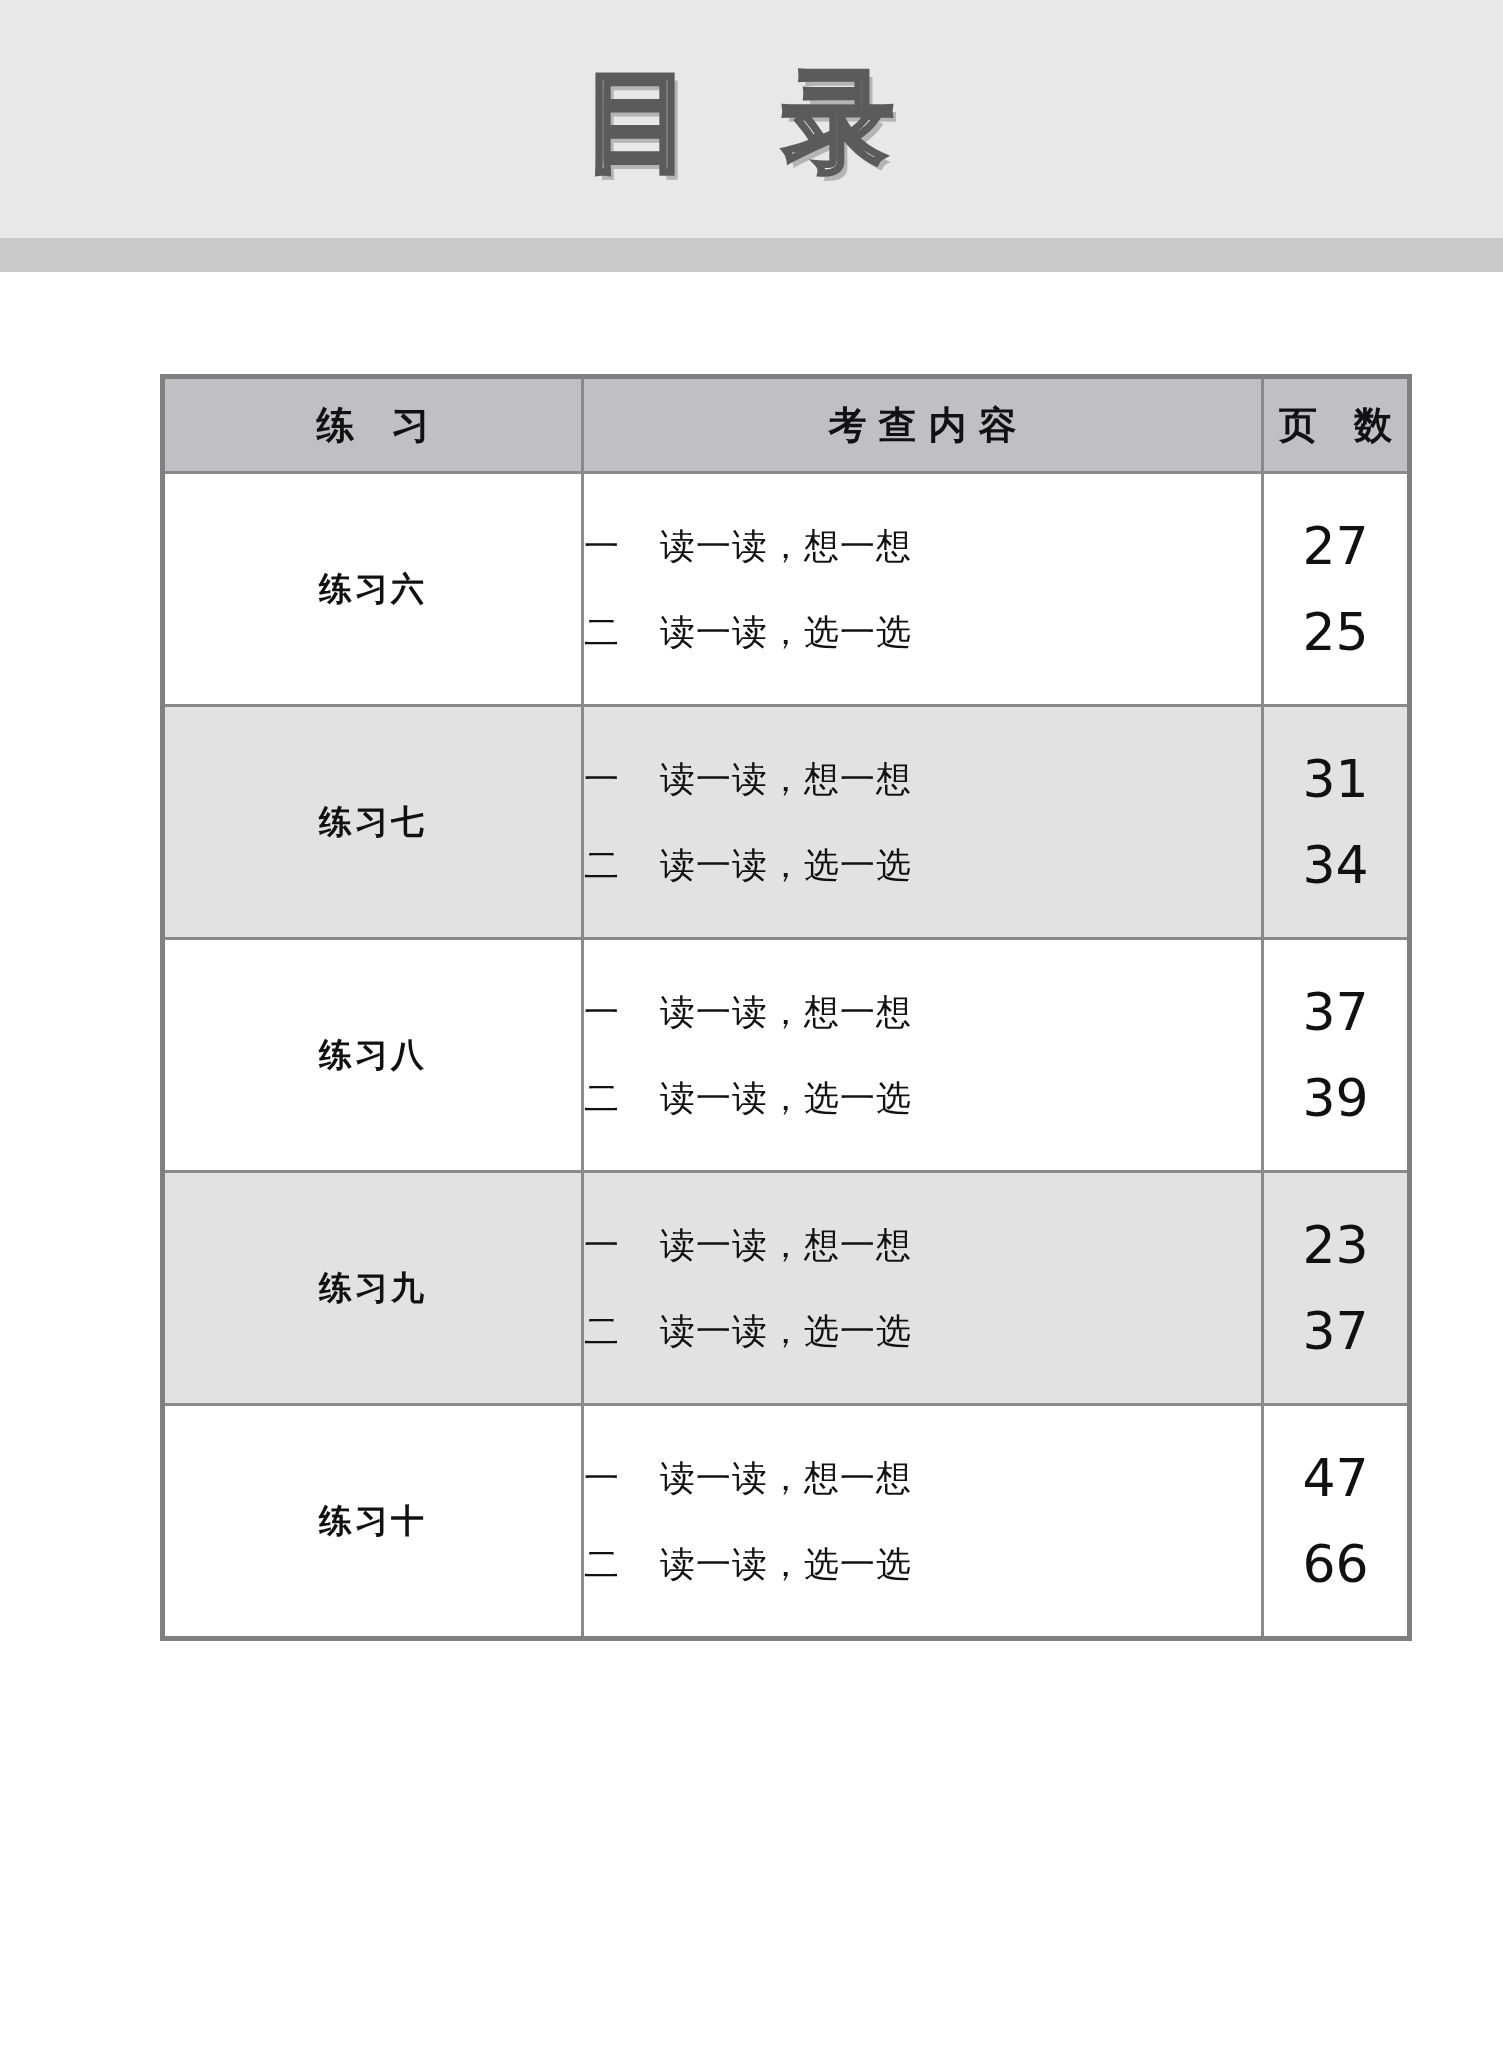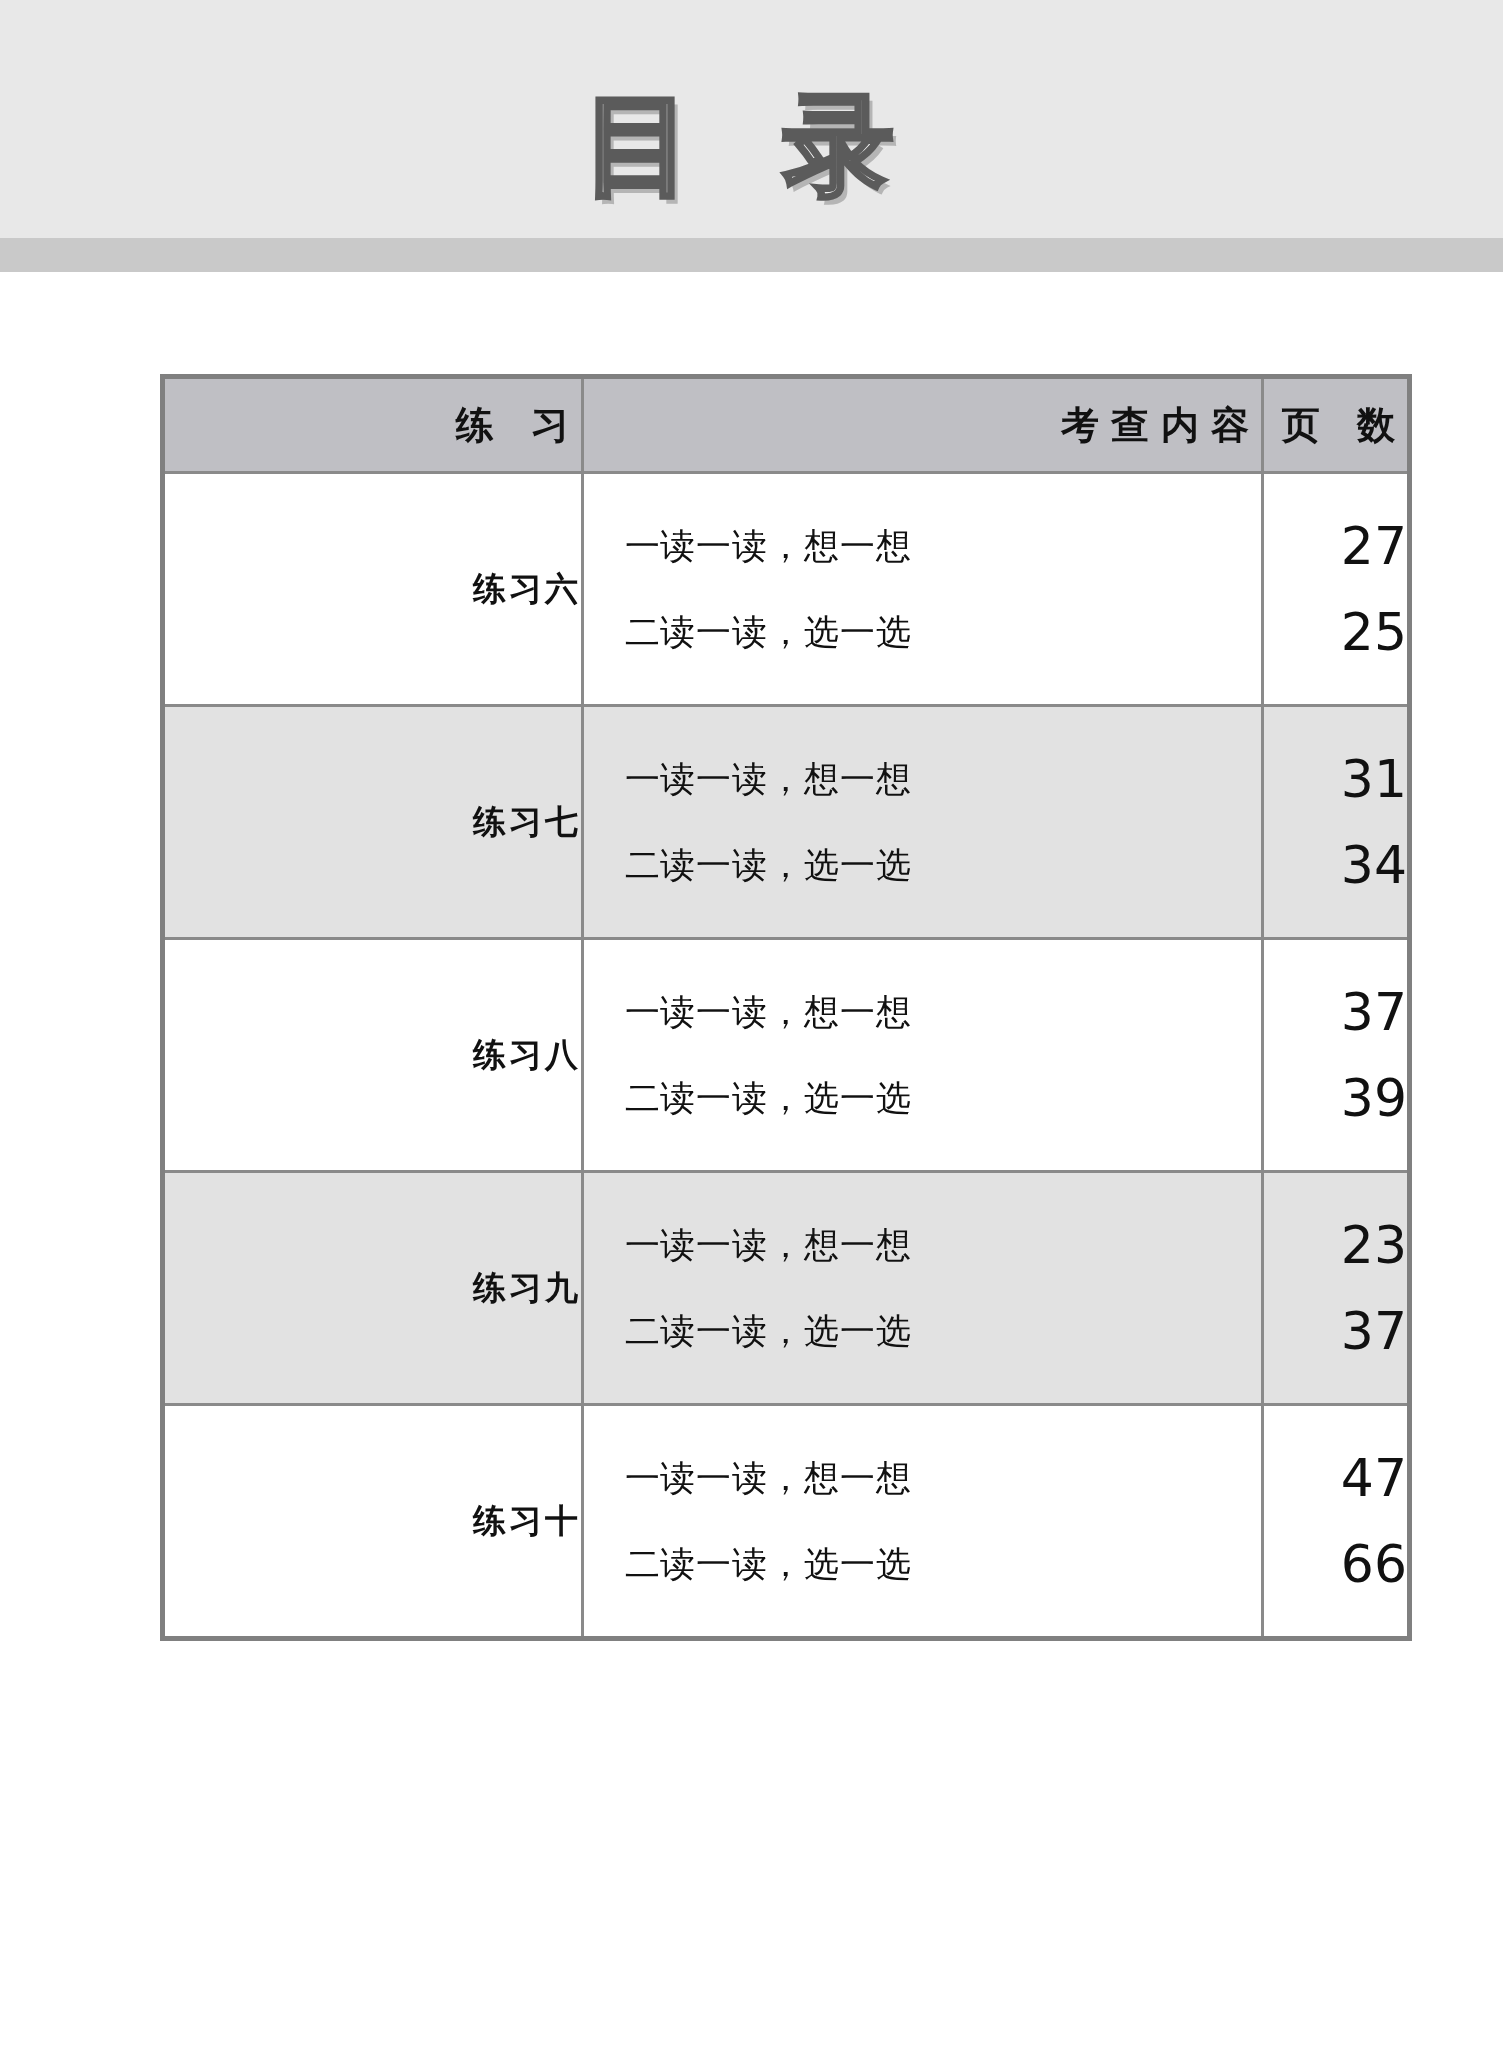--- a/index.html
+++ b/index.html
@@ -41,41 +41,39 @@
     text-align: center;
     font-family: "DejaVu Sans", "Liberation Sans", sans-serif;
     font-size: 110px;
     font-weight: bold;
     letter-spacing: 26px;
     color: #f4f4f4;
     -webkit-text-stroke: 4px #5b5b5b;
     text-shadow: 5px 6px 0 #b5b5b5;
     line-height: 1.15;
     white-space: nowrap;
-    margin-top: 24px;
   }
 
   
   .toc-wrap {
     position: absolute;
     top: 374px;
     left: 160px;
     width: 1247px;
   }
   table.toc {
     border-collapse: collapse;
     width: 1247px;
     table-layout: fixed;
     border: 5px solid #808080;
   }
   table.toc td, table.toc th {
     border: 3px solid #8a8a8a;
     padding: 0;
     vertical-align: middle;
-    text-align: right;
   }
   col.c-ex { width: 420px; }
   col.c-content { width: 680px; }
   col.c-page { width: 147px; }
 
   thead th {
     background: #bfbfc4;
     height: 92px;
     font-family: "DejaVu Sans", "Liberation Sans", sans-serif;
     font-size: 38px;

